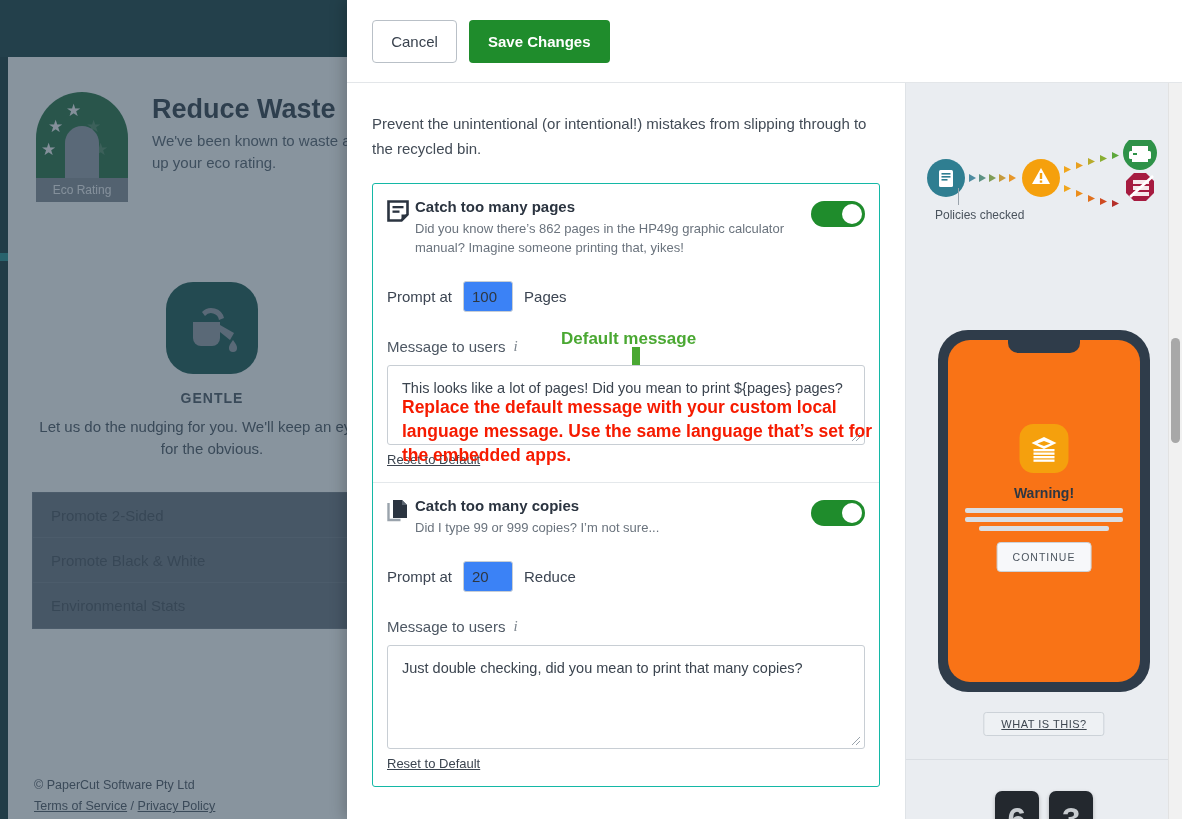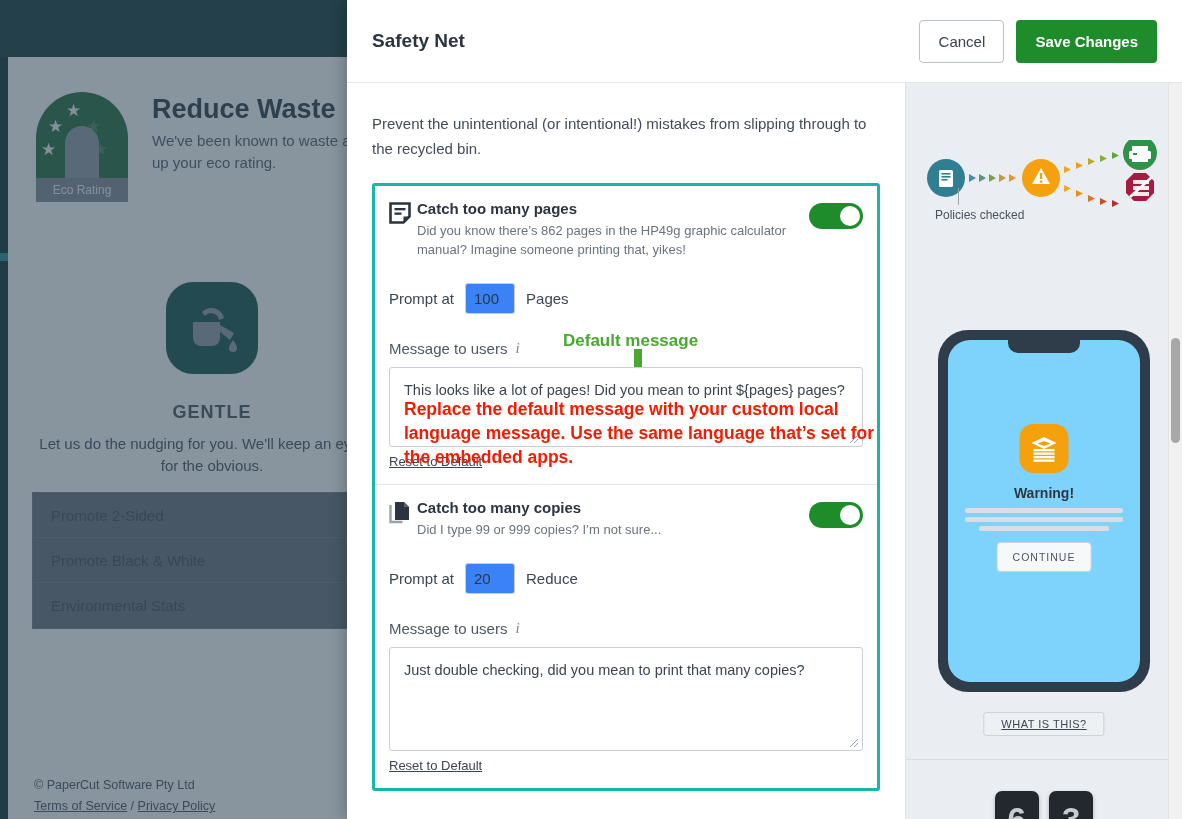--- a/index.html
+++ b/index.html
@@ -35,21 +35,21 @@
     font-size:12px; text-align:center; line-height:24px;
   }
   .hero-title { position:absolute; left:130px; top:22px; font-size:27px; font-weight:bold; color:#2b3a48; }
   .hero-sub { position:absolute; left:130px; top:58px; width:520px; font-size:15px; color:#4e5d6b; line-height:22px; }
 
   .gentle-block { position:absolute; left:0; top:250px; width:424px; text-align:center; }
   .gentle-icon {
     width:92px; height:92px; margin:32px auto 0; background:#13534e;
     border-radius:27px; position:relative;
   }
-  .gentle-title { margin-top:28px; font-size:18px; letter-spacing:1px; font-weight:bold; color:#44525f; }
+  .gentle-title { margin-top:16px; font-size:14px; letter-spacing:1px; font-weight:bold; color:#44525f; }
   .gentle-desc { margin-top:10px; font-size:15px; color:#44525f; line-height:22px; padding:0 34px; }
 
   .bg-list { position:absolute; left:32px; top:492px; width:392px; background:#63707d; border:1px solid #6d7a87; }
   .bg-list-item { height:45px; line-height:45px; padding-left:18px; font-size:15px; color:#3f4c59; border-bottom:1px solid #6d7a87; }
   .bg-list-item:last-child { border-bottom:none; }
 
   .bg-footer { position:absolute; left:34px; top:778px; width:400px; font-size:12.5px; color:#46525f; }
   .bg-footer a { color:#46525f; text-decoration:underline; }
   .bg-footer .line2 { margin-top:7px; }
 
@@ -78,21 +78,21 @@
   }
   .modal-body { flex:1; display:flex; min-height:0; }
 
   
   .settings-col {
     width:558px; flex:0 0 558px; padding:28px 25px 0 25px;
     overflow:hidden; background:#fff;
   }
   .intro { font-size:15px; color:#424b56; line-height:25px; margin-bottom:22px; }
 
-  .card { border:3px solid #14b8a6; border-radius:3px; }
+  .card { border:1px solid #14b8a6; border-radius:3px; }
   .policy { padding:14px 14px 14px 14px; border-bottom:1px solid #e4e8eb; position:relative; }
   .policy:last-child { border-bottom:none; }
   .policy-head { display:flex; align-items:flex-start; }
   .policy-icon { width:28px; flex:0 0 28px; margin-top:2px; }
   .policy-texts { flex:1; padding-right:10px; }
   .policy-name { font-size:15px; font-weight:bold; color:#2b3440; margin-bottom:4px; }
   .policy-desc { font-size:13px; color:#6a737d; line-height:19px; }
   .toggle {
     width:54px; height:26px; flex:0 0 54px; border-radius:13px;
     background:#1f8c2c; position:relative; margin-top:3px; cursor:pointer;
@@ -143,21 +143,21 @@
   }
   .flow { position:absolute; left:18px; top:57px; width:240px; height:80px; }
   .flow-caption { position:absolute; left:29px; top:125px; font-size:12px; color:#4a535d; }
   .flow-tick { position:absolute; left:52px; top:105px; width:1px; height:17px; background:#9aa3ac; }
 
   .phone {
     position:absolute; left:32px; top:247px; width:212px; height:362px;
     background:#2f3c4a; border-radius:30px; padding:10px;
   }
   .phone-screen {
-    width:100%; height:100%; background:#7dd3fc; border-radius:22px;
+    width:100%; height:100%; background:#f97316; border-radius:22px;
     position:relative; overflow:hidden;
   }
   .phone-notch {
     position:absolute; left:50%; top:0; transform:translateX(-50%);
     width:72px; height:13px; background:#2f3c4a; border-radius:0 0 10px 10px;
   }
   .app-icon {
     position:absolute; left:50%; top:84px; transform:translateX(-50%);
     width:49px; height:49px; background:#f5a00d; border-radius:14px;
   }
@@ -248,21 +248,20 @@
       <a href="#">Privacy Policy</a>
     </div>
   </div>
 </div>
 
 <div id="dim-overlay"></div>
 
 <div id="modal">
 
   <div class="modal-header">
-    <div class="modal-title">Safety Net</div>
     <button class="btn-cancel">Cancel</button>
     <button class="btn-save">Save Changes</button>
   </div>
 
   <div class="modal-body">
 
     <div class="settings-col">
       <div class="intro">Prevent the unintentional (or intentional!) mistakes from slipping through to the recycled bin.</div>
 
       <div class="card">

